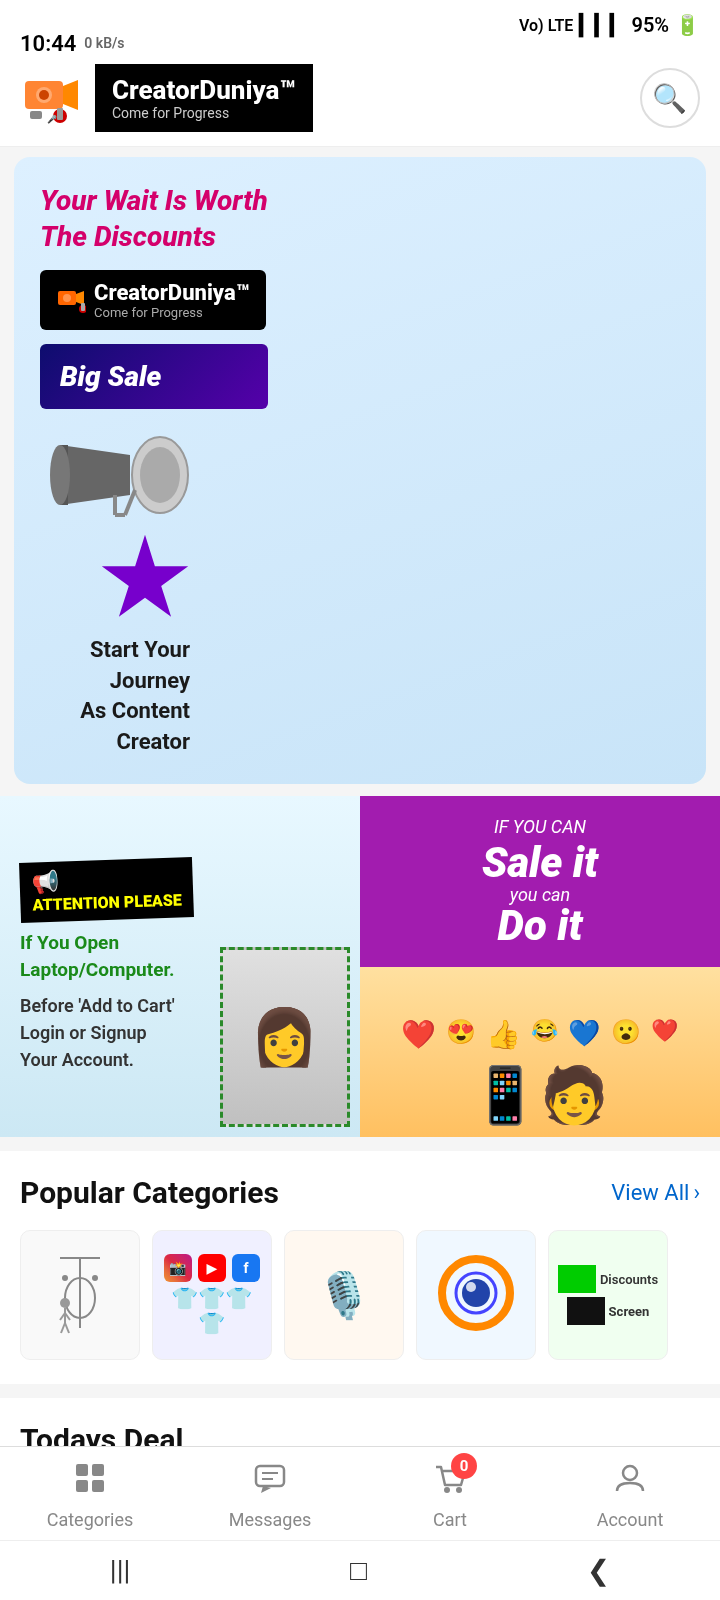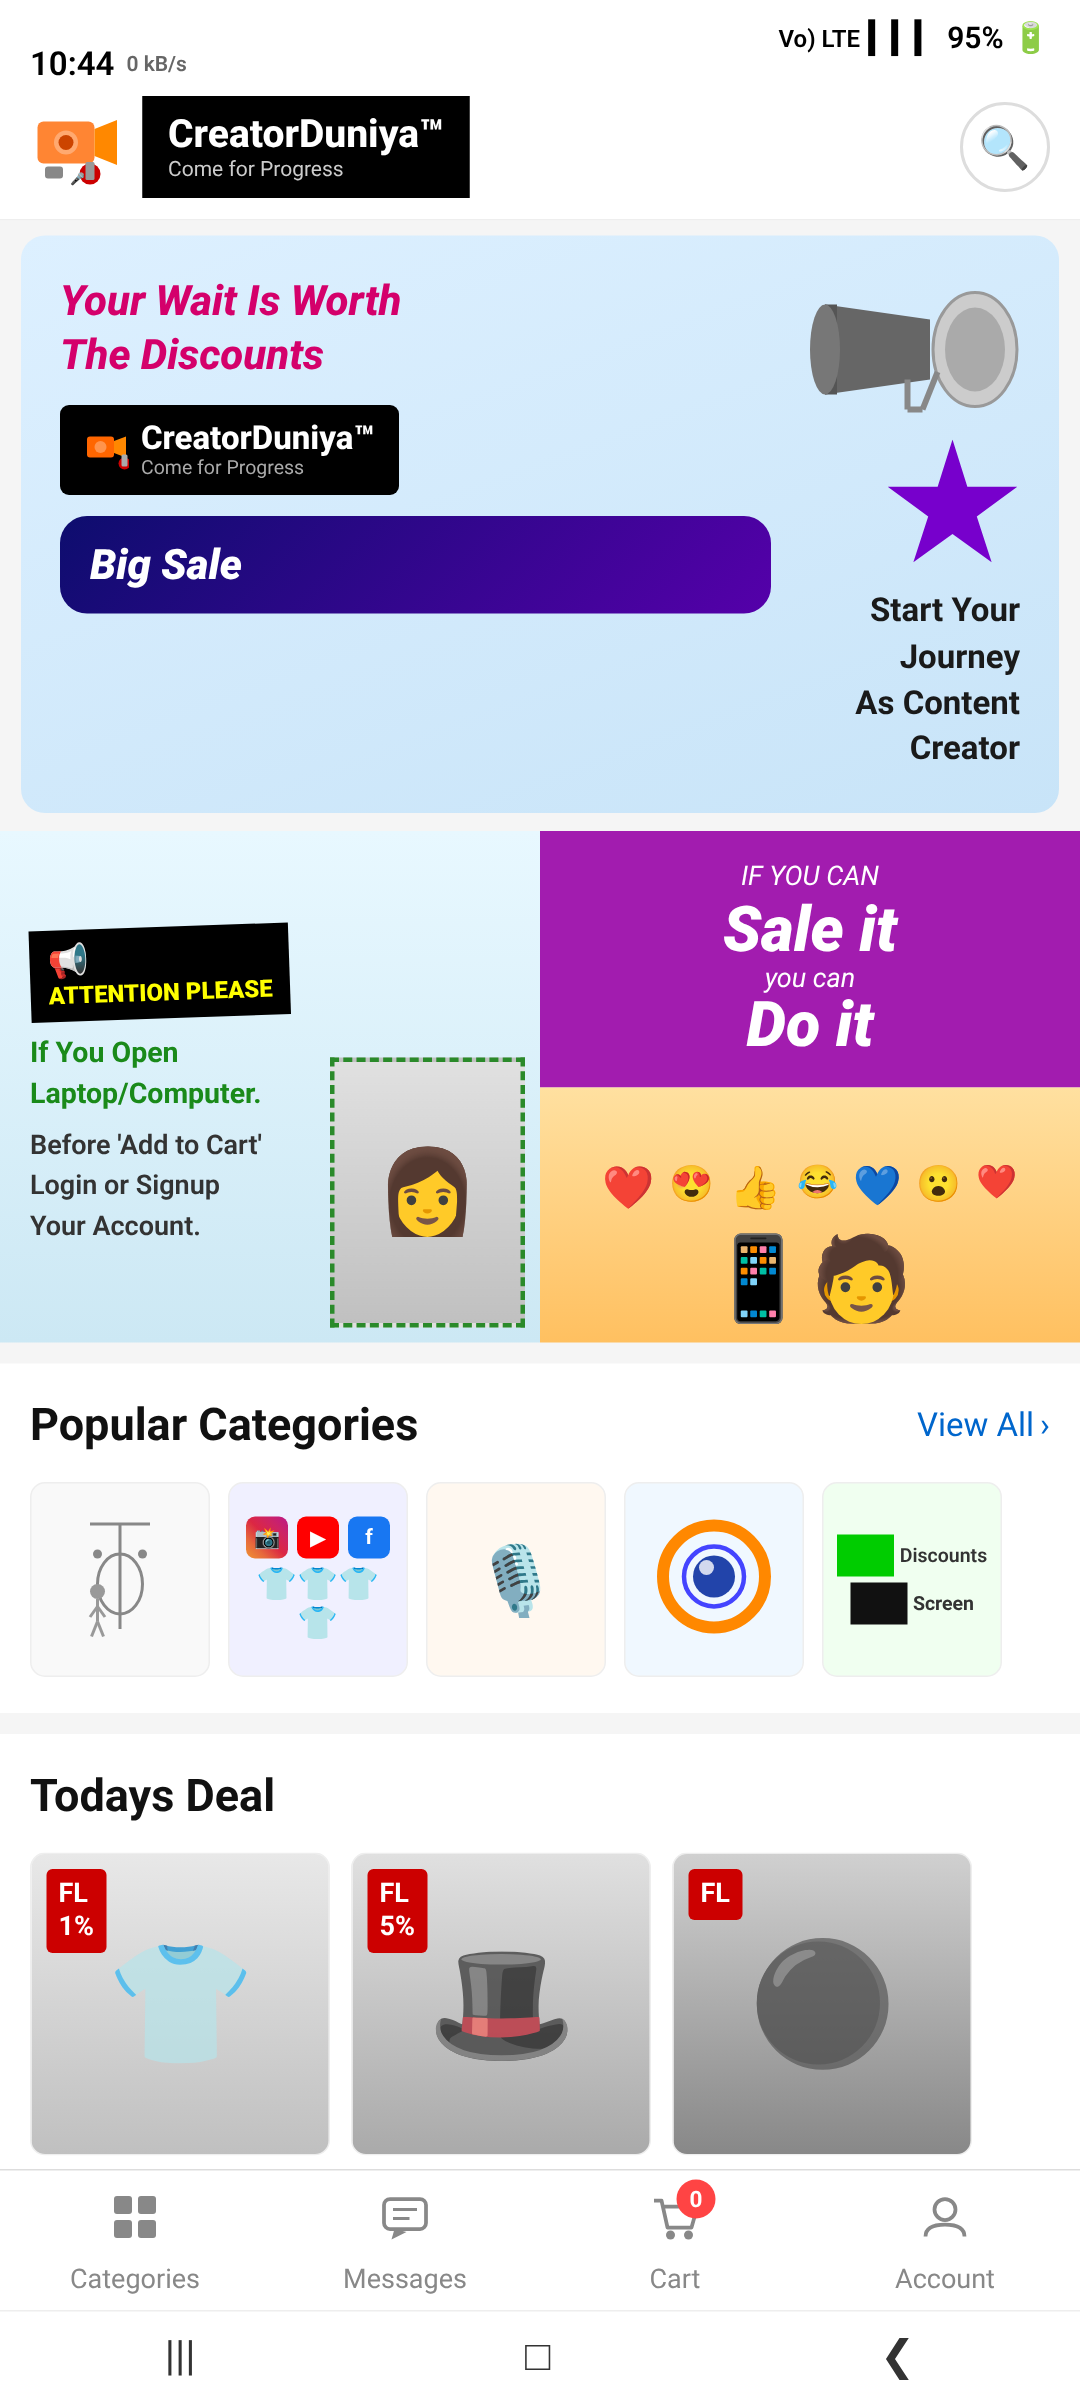--- a/index.html
+++ b/index.html
@@ -317,28 +317,29 @@
       border-radius: 6px;
       flex-direction: column;
       margin-bottom: 14px;
     }
     .bl-title { font-size: 22px; font-weight: 800; }
     .bl-sub { font-size: 13px; color: #aaa; }
     .banner-row {
       display: flex;
       gap: 16px;
       align-items: flex-start;
+      flex-direction: column;
     }
     .banner-left { flex: 1; }
     .banner-right { display: flex; flex-direction: column; align-items: flex-end; gap: 10px; }
     .big-sale-box {
       background: linear-gradient(135deg, #0d0d6e, #5500aa);
       color: white;
       padding: 16px 20px;
-      border-radius: 18px;
+      border-radius: 6px;
       font-size: 28px;
       font-weight: 900;
       font-style: italic;
     }
     .starburst-shape {
       width: 90px;
       height: 90px;
       background: #7700cc;
       clip-path: polygon(50% 0%, 61% 35%, 98% 35%, 68% 57%, 79% 91%, 50% 70%, 21% 91%, 32% 57%, 2% 35%, 39% 35%);
     }

